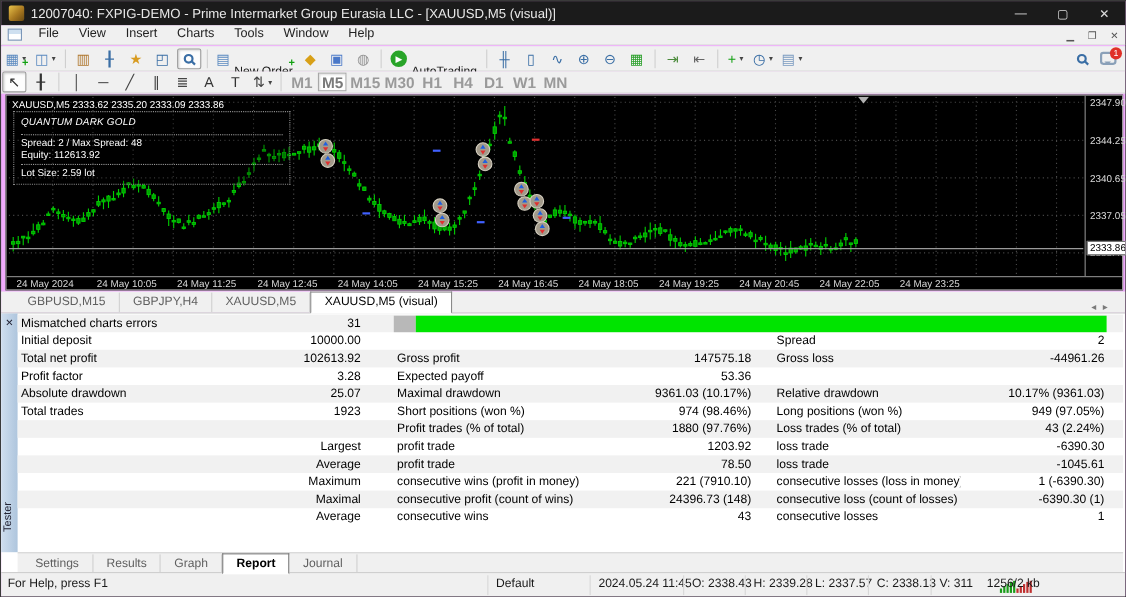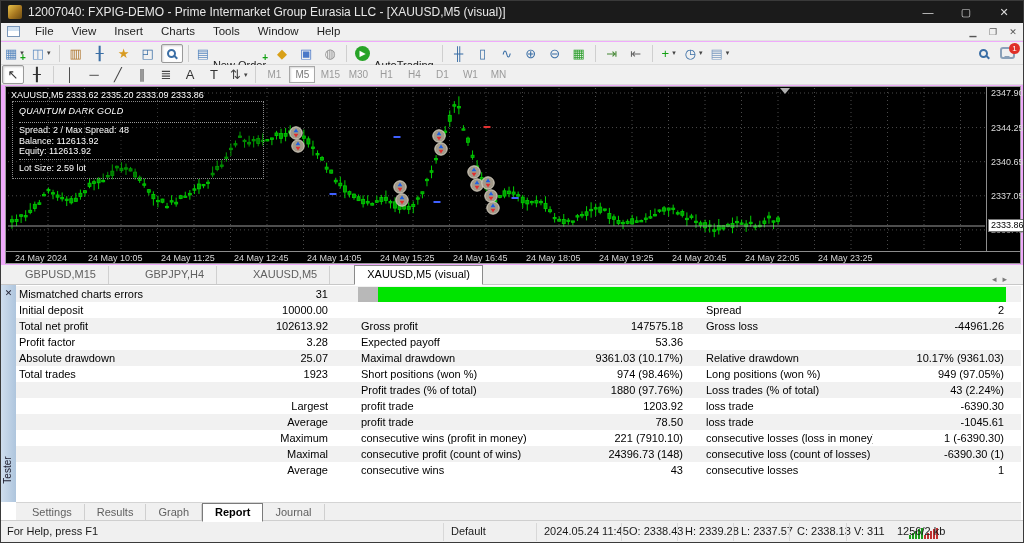--- a/index.html
+++ b/index.html
@@ -39,21 +39,21 @@
   .tbtn .badge-plus { position:absolute; right:0px; bottom:-1px; color:#12a012; font-weight:bold;
                       font-size:10px; line-height:10px; text-shadow:0 0 2px #fff; }
   .caret { font-size:7px; color:#444; margin-left:3px; }
   .tsep { width:1px; height:17px; background:#cfcfcf; margin:0 4px; }
   .pill { width:15px; height:15px; border-radius:50%; background:#28a428; color:#fff; display:inline-flex;
           align-items:center; justify-content:center; font-size:8px; }
   .mag { position:relative; width:9px; height:9px; border:2px solid #3a6ea5; border-radius:50%; display:inline-block; }
   .mag::after { content:""; position:absolute; width:5px; height:2px; background:#3a6ea5;
                 right:-4px; bottom:-2px; transform:rotate(45deg); }
   .tf-btn { min-width:26px; height:17px; margin:0 1px; display:inline-flex; align-items:center;
-            justify-content:center; font-size:10px; font-weight:normal; color:#9a9a9a; border:1px solid transparent; }
+            justify-content:center; font-size:14px; font-weight:bold; color:#9a9a9a; border:1px solid transparent; }
   .tf-btn.active { background:#fff; border:1px solid #a8a8a8; color:#7a7a7a;
                    box-shadow:inset 1px 1px 2px rgba(0,0,0,.15); }
   .right-tools { margin-left:auto; display:flex; align-items:center; margin-right:8px; }
   .bubble { position:relative; width:15px; height:12px; border:2px solid #8aa0b8; border-radius:3px; margin-left:12px; }
   .bubble::after { content:""; position:absolute; left:2px; bottom:-5px; border:3px solid transparent; border-top-color:#8aa0b8; }
   .notif-badge { position:absolute; right:-7px; top:-6px; background:#e03028; color:#fff; font-size:8px;
                  width:11px; height:11px; border-radius:50%; display:flex; align-items:center; justify-content:center; }
 
   
   .chart-area { position:absolute; left:4px; top:85px; width:1016px; height:178px;
@@ -717,21 +717,20 @@
         <rect x="425.5" y="113" width="7" height="2" fill="#4060ff"></rect>
         <rect x="503.5" y="109" width="7" height="2" fill="#4060ff"></rect>
         <rect x="475.5" y="38" width="7" height="2" fill="#e03030"></rect>
         <path d="M 772 0 L 782 0 L 777 6 Z" fill="#b0b0b0"></path>
       </svg>
     <div class="ohlc">XAUUSD,M5  2333.62 2335.20 2333.09 2333.86</div>
     <div class="info-panel">
       <div class="ip-title">QUANTUM DARK GOLD</div>
       <div class="ip-sep"></div>
       <div class="ln">Spread:  2 / Max Spread: 48</div>
-      <div class="ln">Balance:  112613.92</div>
       <div class="ln">Equity:   112613.92</div>
       <div class="ip-sep"></div>
       <div class="ln">Lot Size:  2.59 lot</div>
     </div>
     <div class="price-axis" id="price-axis">
         <div class="pa-label" style="top: 1px;">2347.90</div>
         <div class="pa-label" style="top: 35.5765px;">2344.25</div>
         <div class="pa-label" style="top: 69.6792px;">2340.65</div>
         <div class="pa-label" style="top: 103.782px;">2337.05</div>
         <div class="pa-label dim" style="top: 137.885px;">2333.45</div>
@@ -746,21 +745,21 @@
         <div class="ta-label" style="left: 374px;">24 May 15:25</div>
         <div class="ta-label" style="left: 447px;">24 May 16:45</div>
         <div class="ta-label" style="left: 520px;">24 May 18:05</div>
         <div class="ta-label" style="left: 593px;">24 May 19:25</div>
         <div class="ta-label" style="left: 666px;">24 May 20:45</div>
         <div class="ta-label" style="left: 739px;">24 May 22:05</div>
         <div class="ta-label" style="left: 812px;">24 May 23:25</div>
       </div>
   </div>
 
-  <div class="chart-tabs" id="chart-tabs" style="padding-left: 12px; gap: 24px;">
+  <div class="chart-tabs" id="chart-tabs" style="padding-left: 12px;">
       <span class="ctab">GBPUSD,M15</span>
       <span class="ctab">GBPJPY,H4</span>
       <span class="ctab">XAUUSD,M5</span>
       <span class="ctab active">XAUUSD,M5 (visual)</span>
       <span class="ctab-arrows">◂▸</span>
     </div>
 
   <div class="tester">
     <div class="tester-strip">
       <span class="strip-close">✕</span>

